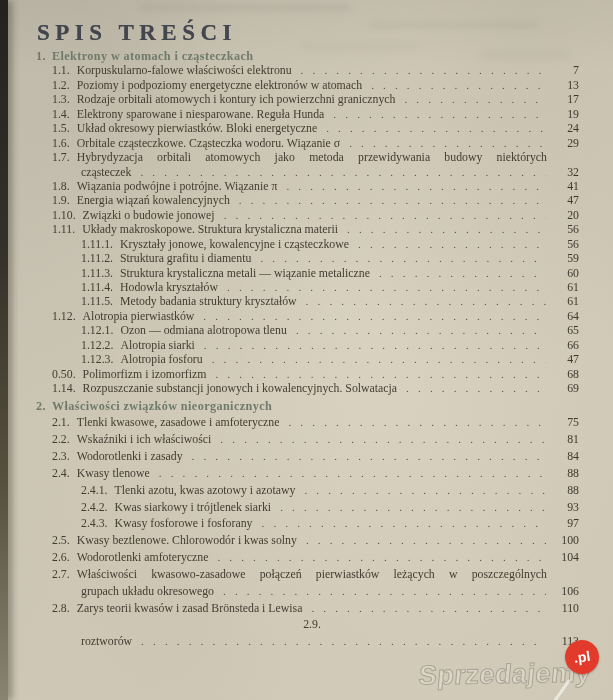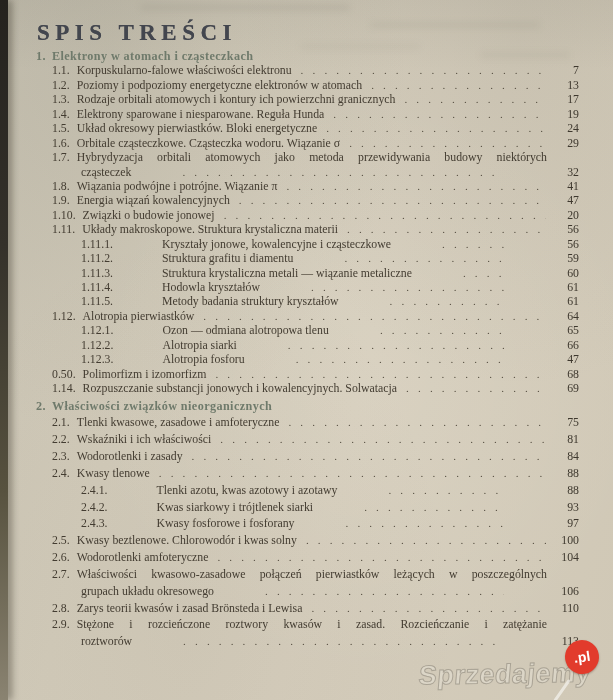--- a/index.html
+++ b/index.html
@@ -37,21 +37,21 @@
   .toc{
     position:absolute;left:36px;right:34px;top:49px;
     color:#433c31;font-size:11.8px;
   }
   .row{display:flex;align-items:baseline;white-space:nowrap;}
   .s1 .row{height:14.45px;}
   .s2 .row{height:16.85px;}
   .s2{margin-top:3px;}
   .row.heading{font-weight:bold;color:#6f7a6b;font-size:12.2px;letter-spacing:.4px;}
   .row.lvl1{padding-left:16px;justify-content:center;}
-  .row.lvl2,.row.cont{padding-left:45px;gap:42px;}
+  .row.lvl2,.row.cont{padding-left:45px;}
   .num{margin-right:7px;flex:0 0 auto;}
   .heading .num{margin-right:6px;}
   .ttl{flex:0 0 auto;}
   .ttl.justify{flex:1 1 auto;text-align:justify;text-align-last:justify;padding-right:32px;white-space:normal;overflow:hidden;max-height:15px;}
   .leader{
     flex:1 1 auto;overflow:hidden;margin:0 7px 0 9px;
     color:#564f42;letter-spacing:3.2px;font-size:11px;
   }
   .pg{flex:0 0 auto;min-width:26px;text-align:right;color:#3e382e;}
 
@@ -303,21 +303,20 @@
           <span class="pg">106</span>
         </div>
         <div class="row lvl1">
           <span class="num">2.8.</span>
           <span class="ttl">Zarys teorii kwasów i zasad Brönsteda i Lewisa</span>
           <span class="leader">. . . . . . . . . . . . . . . . . . . . . . . . . . . . . . . . . . . . . . . . . . . . . . . . . . . . . . . . . . . . . . . . . . . . . . . . . . . . . . . . . . . . . . . . . . </span>
           <span class="pg">110</span>
         </div>
         <div class="row lvl1">
           <span class="num">2.9.</span>
-          <span class="ttl justify">Stężone i rozcieńczone roztwory kwasów i zasad. Rozcieńczanie i zatężanie</span>
         </div>
         <div class="row cont">
           <span class="ttl">roztworów</span>
           <span class="leader">. . . . . . . . . . . . . . . . . . . . . . . . . . . . . . . . . . . . . . . . . . . . . . . . . . . . . . . . . . . . . . . . . . . . . . . . . . . . . . . . . . . . . . . . . . </span>
           <span class="pg">113</span>
         </div>
       </div>
     </div>
 
   <div class="watermark">

